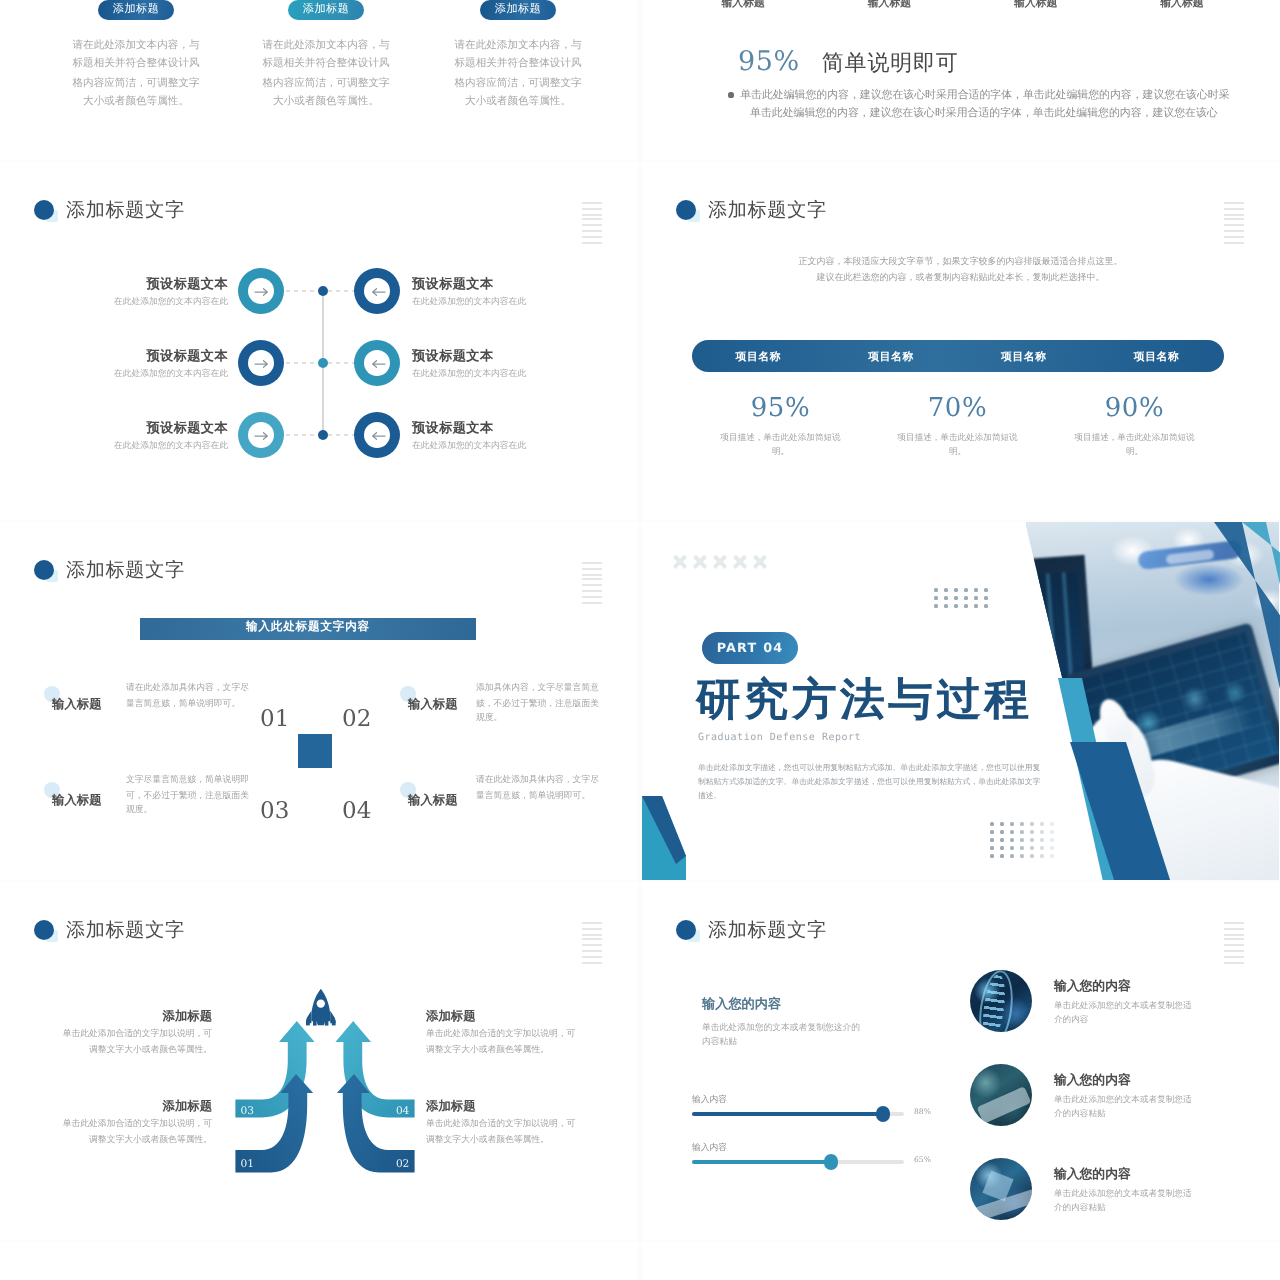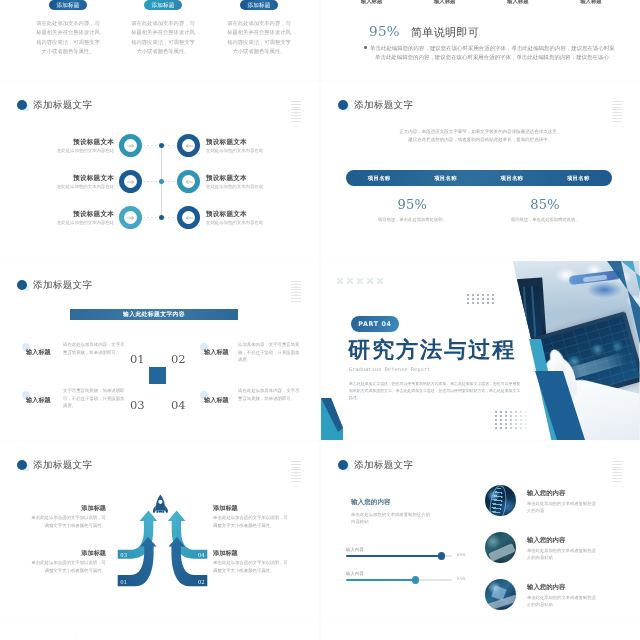--- a/index.html
+++ b/index.html
@@ -594,19 +594,23 @@
     <span>项目名称</span>
     <span>项目名称</span>
     <span>项目名称</span>
   </div>
   <div class="s4vals">
     <div class="s4cell">
       <div class="s4pct">95%</div>
       <div class="s4cap">项目描述，单击此处添加简短说明。</div>
     </div>
     <div class="s4cell">
-      <div class="s4pct">85%</div>
+      <div class="s4pct">70%</div>
       <div class="s4cap">项目描述，单击此处添加简短说明。</div>
     </div>
+    <div class="s4cell">
+      <div class="s4pct">90%</div>
+      <div class="s4cap">项目描述，单击此处添加简短说明。</div>
+    </div>
   </div>
 </div>
 
 </div>
 
 </body></html>

